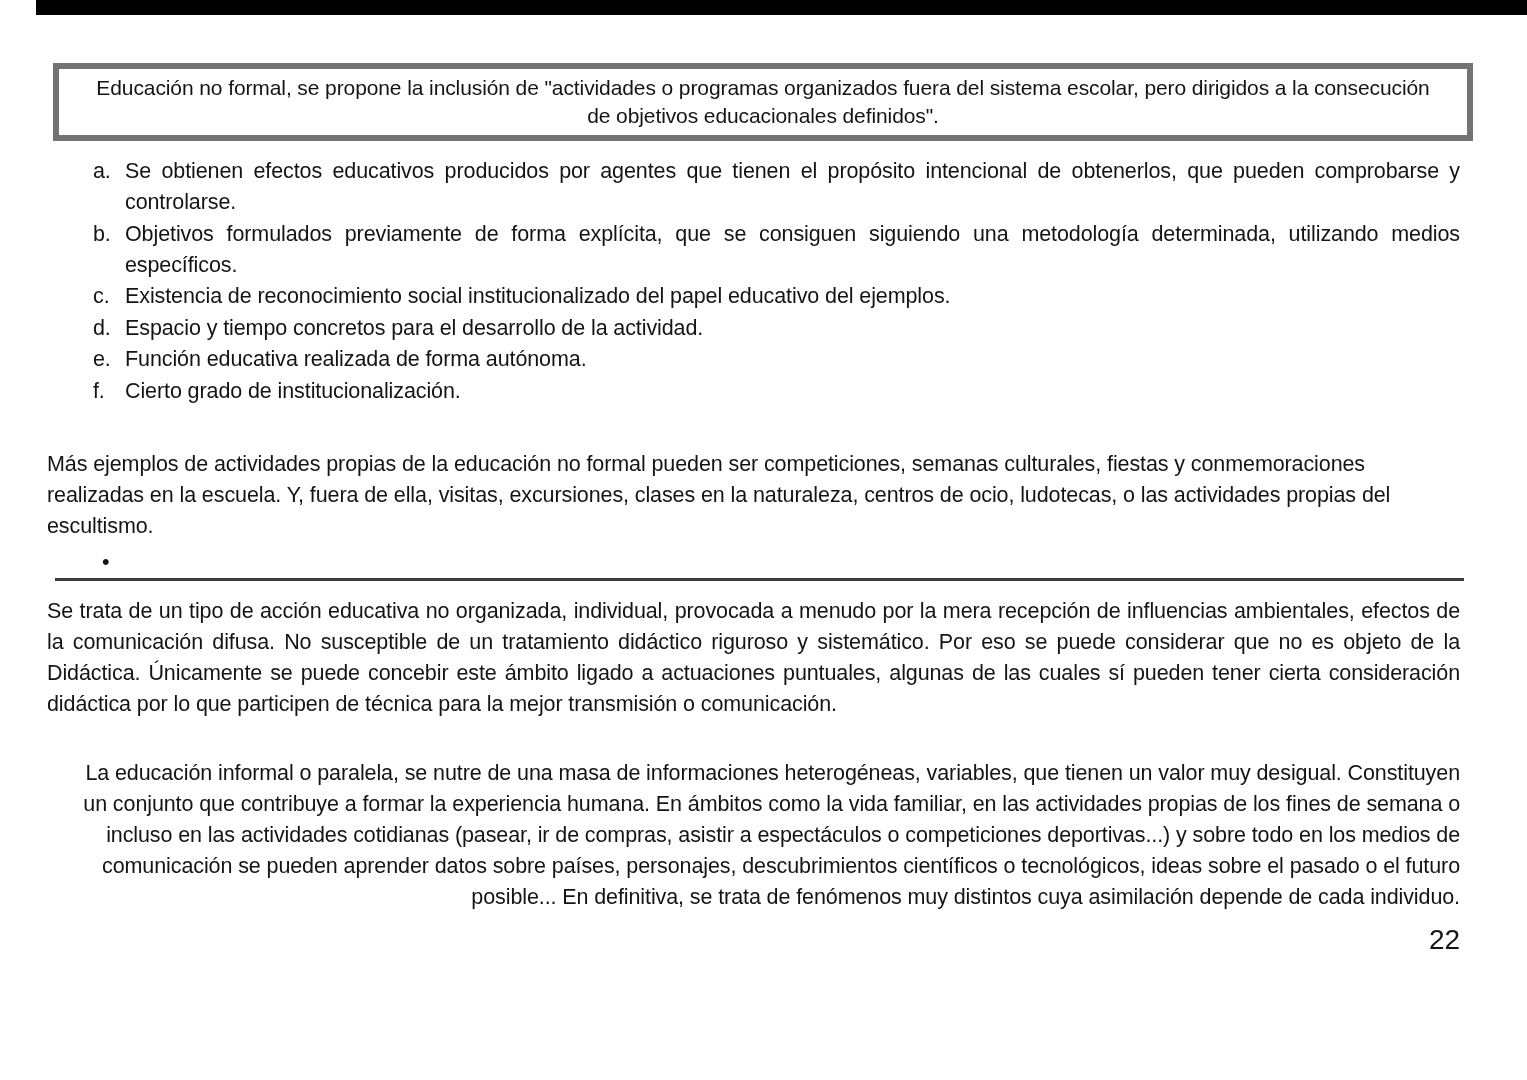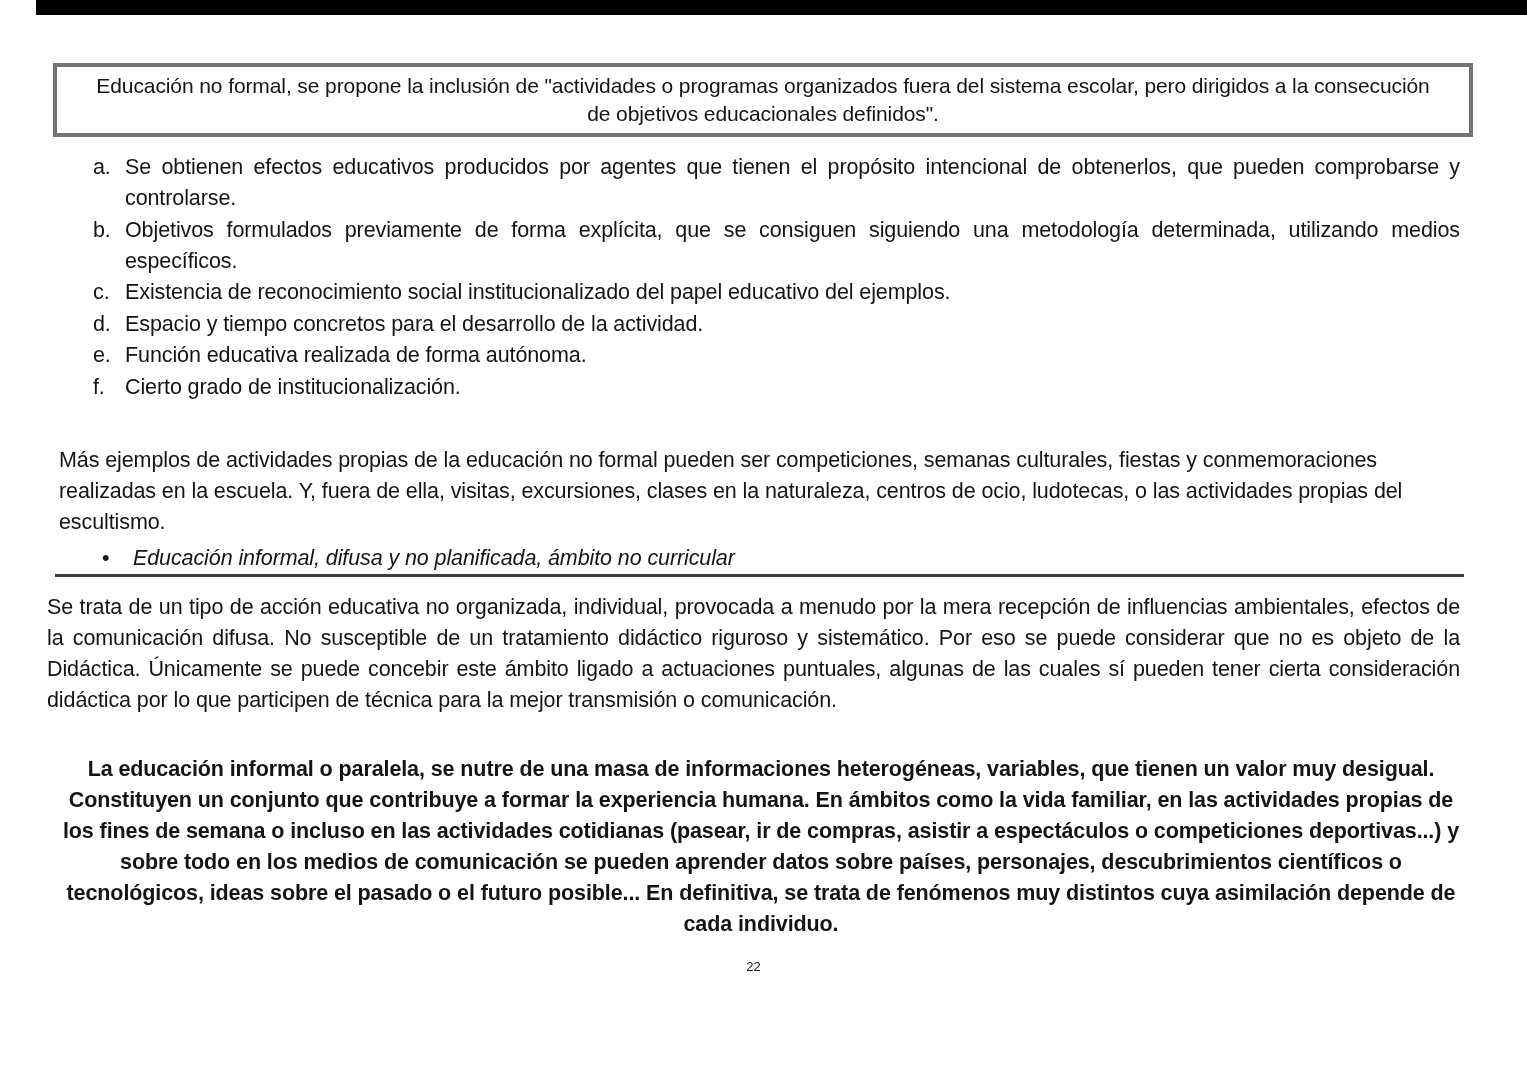--- a/index.html
+++ b/index.html
@@ -19,56 +19,56 @@
 
   .content {
     position: absolute; left: 47px; top: 0; width: 1413px;
     font-size: 21.5px; line-height: 31px; letter-spacing: -0.1px;
   }
 
   .quote-box {
     box-sizing: border-box;
     margin: 63px 0 0 6px;
     width: 1420px;
-    border: 4px solid #737373;
+    border: 6px solid #737373;
     padding: 5px 10px;
     text-align: center;
     font-size: 21px;
     line-height: 28px;
     overflow: hidden;
   }
   .quote-box .ln { white-space: nowrap; }
 
   .intro { margin: 19px 0 0 0; }
 
   .char-list { margin: 15px 0 0 0; padding-left: 46px; }
   .li { display: flex; }
   .li + .li { margin-top: 0.5px; }
   .li .marker { flex: 0 0 32px; }
   .li .itext { flex: 1 1 auto; text-align: justify; }
 
-  .p-more { margin: 42px 0 0 12px; text-align: left; }
+  .p-more { margin: 42px 0 0 0; text-align: left; }
 
   .bullet-row {
     display: flex; margin: 8px 0 0 0; padding-left: 55px;
     font-style: italic; line-height: 25px;
   }
   .bullet-row .bullet { flex: 0 0 31px; font-style: normal; }
 
   .rule {
     margin: 3px 0 0 8px; width: 1409px; height: 3px;
     background: #3d3d3d; border: none;
   }
 
   .p-setrata { margin: 15px 0 13px 0; text-align: justify; }
-  .p-lainformal { margin: 38px 0 0 15px; text-align: center; font-weight: bold; }
+  .p-lainformal { margin: 38px 0 0 15px; text-align: right; }
 
   .page-num {
-    margin: 16px 0 0 0; text-align: center;
-    font-size: 13px; line-height: 22px;
+    margin: 16px 0 0 0; text-align: right;
+    font-size: 28px; line-height: 22px;
   }
 </style>
 </head>
 <body>
 
 <div class="sheet">
 
   <div class="top-bar"></div>
 
   <div class="content">
@@ -103,21 +103,20 @@
       <div class="li">
         <span class="marker">f.</span>
         <span class="itext">Cierto grado de institucionalización.</span>
       </div>
     </div>
 
     <p class="p-more">Más ejemplos de actividades propias de la educación no formal pueden ser competiciones, semanas culturales, fiestas y conmemoraciones realizadas en la escuela. Y, fuera de ella, visitas, excursiones, clases en la naturaleza, centros de ocio, ludotecas, o las actividades propias del escultismo.</p>
 
     <div class="bullet-row">
       <span class="bullet">•</span>
-      <span class="btext">Educación informal, difusa y no planificada, ámbito no curricular</span>
     </div>
 
     <div class="rule"></div>
 
     <p class="p-setrata">Se trata de un tipo de acción educativa no organizada, individual, provocada a menudo por la mera recepción de influencias ambientales, efectos de la comunicación difusa. No susceptible de un tratamiento didáctico riguroso y sistemático. Por eso se puede considerar que no es objeto de la Didáctica. Únicamente se puede concebir este ámbito ligado a actuaciones puntuales, algunas de las cuales sí pueden tener cierta consideración didáctica por lo que participen de técnica para la mejor transmisión o comunicación.</p>
 
     <p class="p-lainformal">La educación informal o paralela, se nutre de una masa de informaciones heterogéneas, variables, que tienen un valor muy desigual. Constituyen un conjunto que contribuye a formar la experiencia humana. En ámbitos como la vida familiar, en las actividades propias de los fines de semana o incluso en las actividades cotidianas (pasear, ir de compras, asistir a espectáculos o competiciones deportivas...) y sobre todo en los medios de comunicación se pueden aprender datos sobre países, personajes, descubrimientos científicos o tecnológicos, ideas sobre el pasado o el futuro posible... En definitiva, se trata de fenómenos muy distintos cuya asimilación depende de cada individuo.</p>
 
     <div class="page-num">22</div>
 

